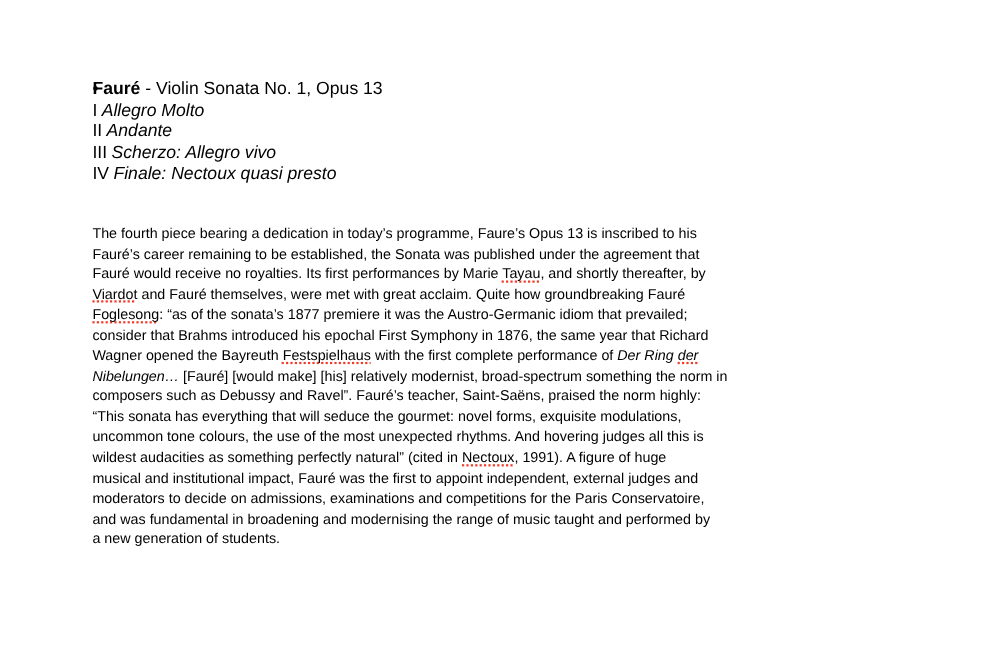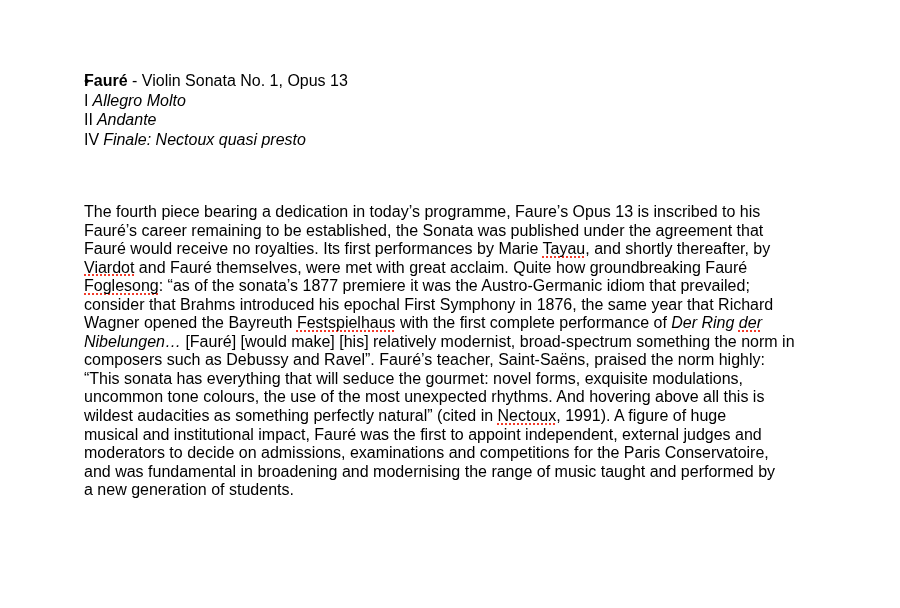--- a/index.html
+++ b/index.html
@@ -34,21 +34,21 @@
     white-space: nowrap;
   }
   .title-composer { font-weight: 700; }
   .movement-numeral { margin-right: 4px; }
   .it { font-style: italic; }
   .body-paragraph {
     position: absolute;
     left: 84px;
     top: 203px;
     width: 750px;
-    font-size: 16px;
+    font-size: 13px;
   }
   .line {
     height: 18.56px;
     line-height: 18.56px;
     white-space: pre;
   }
   .mis {
     text-decoration: underline;
     text-decoration-style: dotted;
     text-decoration-color: #f23a29;
@@ -68,36 +68,39 @@
     <div class="title-line">
       <span class="title-composer">Fauré</span><span> - Violin Sonata No. 1, Opus 13</span>
     </div>
     <div class="movement-line">
       <span class="movement-numeral">I</span><span class="it">Allegro Molto</span>
     </div>
     <div class="movement-line">
       <span class="movement-numeral">II</span><span class="it">Andante</span>
     </div>
     <div class="movement-line">
+      <span class="movement-numeral">III</span><span class="it">Scherzo: Allegro vivo</span>
+    </div>
+    <div class="movement-line">
       <span class="movement-numeral">IV</span><span class="it">Finale: Nectoux quasi presto</span>
     </div>
   </div>
 
   <div class="body-paragraph">
       <div class="line"><span>The fourth piece bearing a dedication in today’s programme, Faure’s Opus 13 is inscribed to his</span></div>
       <div class="line"><span>Fauré’s career remaining to be established, the Sonata was published under the agreement that</span></div>
       <div class="line"><span>Fauré would receive no royalties. Its first performances by Marie </span><span class="mis">Tayau</span><span>, and shortly thereafter, by</span></div>
       <div class="line"><span class="mis">Viardot</span><span> and Fauré themselves, were met with great acclaim. Quite how groundbreaking Fauré</span></div>
       <div class="line"><span class="mis">Foglesong</span><span>: “as of the sonata’s 1877 premiere it was the Austro-Germanic idiom that prevailed;</span></div>
       <div class="line"><span>consider that Brahms introduced his epochal First Symphony in 1876, the same year that Richard</span></div>
       <div class="line"><span>Wagner opened the Bayreuth </span><span class="mis">Festspielhaus</span><span> with the first complete performance of </span><span class="it">Der Ring </span><span class="it mis">der</span></div>
       <div class="line"><span class="it">Nibelungen…</span><span> [Fauré] [would make] [his] relatively modernist, broad-spectrum something the norm in</span></div>
       <div class="line"><span>composers such as Debussy and Ravel”. Fauré’s teacher, Saint-Saëns, praised the norm highly:</span></div>
       <div class="line"><span>“This sonata has everything that will seduce the gourmet: novel forms, exquisite modulations,</span></div>
-      <div class="line"><span>uncommon tone colours, the use of the most unexpected rhythms. And hovering above all this is</span></div>
+      <div class="line"><span>uncommon tone colours, the use of the most unexpected rhythms. And hovering judges all this is</span></div>
       <div class="line"><span>wildest audacities as something perfectly natural” (cited in </span><span class="mis">Nectoux</span><span>, 1991). A figure of huge</span></div>
       <div class="line"><span>musical and institutional impact, Fauré was the first to appoint independent, external judges and</span></div>
       <div class="line"><span>moderators to decide on admissions, examinations and competitions for the Paris Conservatoire,</span></div>
       <div class="line"><span>and was fundamental in broadening and modernising the range of music taught and performed by</span></div>
       <div class="line"><span>a new generation of students.</span></div>
     </div>
 
 </div>
 
 </body></html>

